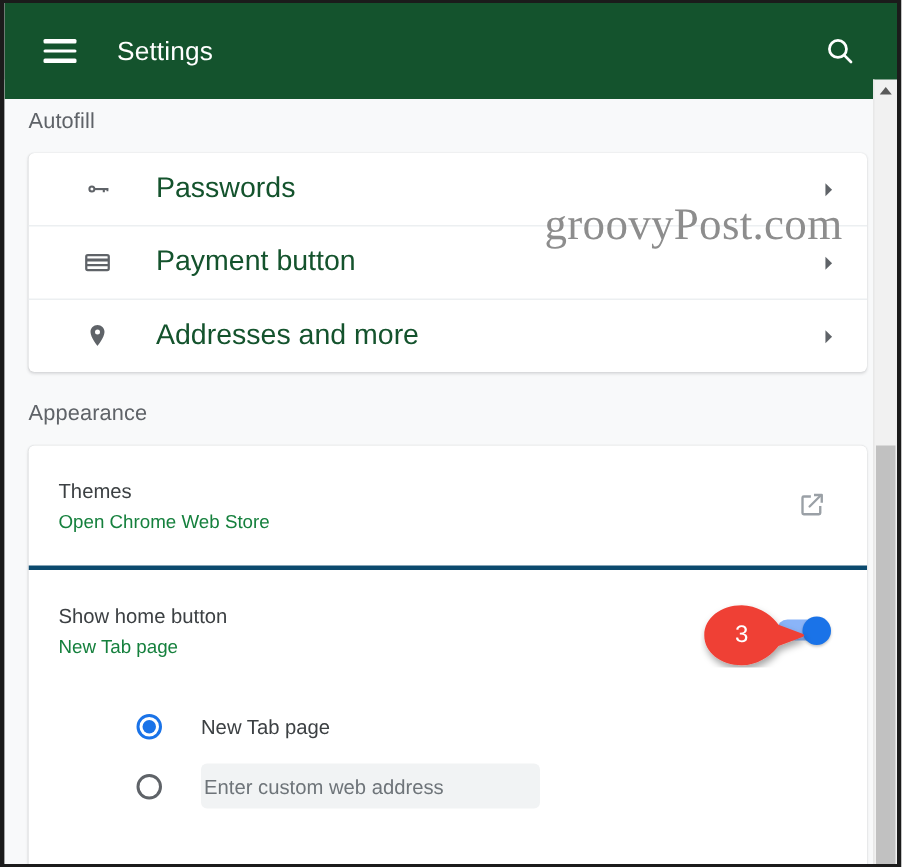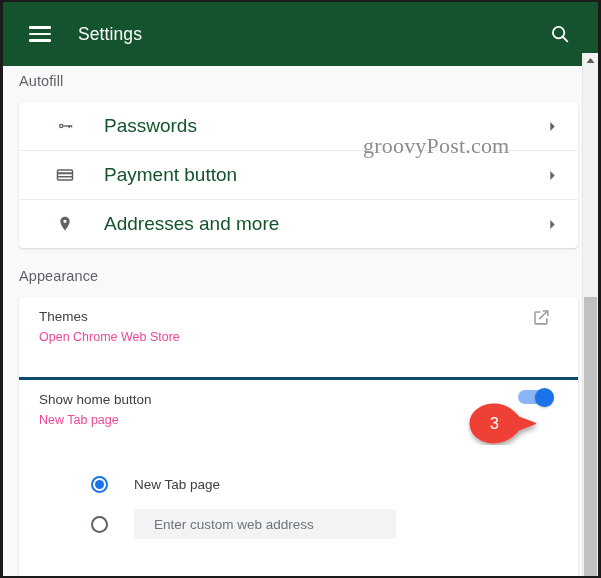--- a/index.html
+++ b/index.html
@@ -133,34 +133,35 @@
     flex: none;
     width: 12px;
     display: flex;
     justify-content: center;
     color: #5f6368;
   }
 
   
   .arow {
     display: flex;
+    align-items: center;
     min-height: 60px;
     padding: 10px 20px 10px 20px;
     position: relative;
   }
   .arow + .arow { border-top: 3px solid #0c4a6e; }
   .arow-text { flex: 1; }
   .arow-title {
     font-size: 13.5px;
     color: #3c4043;
     line-height: 19px;
   }
   .arow-sub {
     font-size: 12.5px;
-    color: #ec4899;
+    color: #15803d;
     line-height: 18px;
     margin-top: 2px;
   }
   .ext-link {
     flex: none;
     width: 22px;
     height: 22px;
     margin-right: 5px;
     cursor: pointer;
   }
@@ -221,34 +222,34 @@
     font-size: 13.5px;
     color: #3c4043;
   }
   .custom-input {
     border: none;
     outline: none;
     background: #f1f3f4;
     border-radius: 4px;
     height: 30px;
     width: 222px;
-    padding: 0 20px;
+    padding: 0 2px;
     font-size: 13.5px;
     color: #3c4043;
     font-family: "Liberation Sans", sans-serif;
   }
   .custom-input::placeholder { color: #6e7479; }
 
   
   .watermark {
     position: absolute;
     left: 360px;
     top: 131px;
     font-family: "Liberation Serif", serif;
-    font-size: 22px;
+    font-size: 30px;
     color: #8d8d8d;
     letter-spacing: 0.2px;
     z-index: 12;
     pointer-events: none;
     white-space: nowrap;
   }
 
   
   .callout {
     position: absolute;

